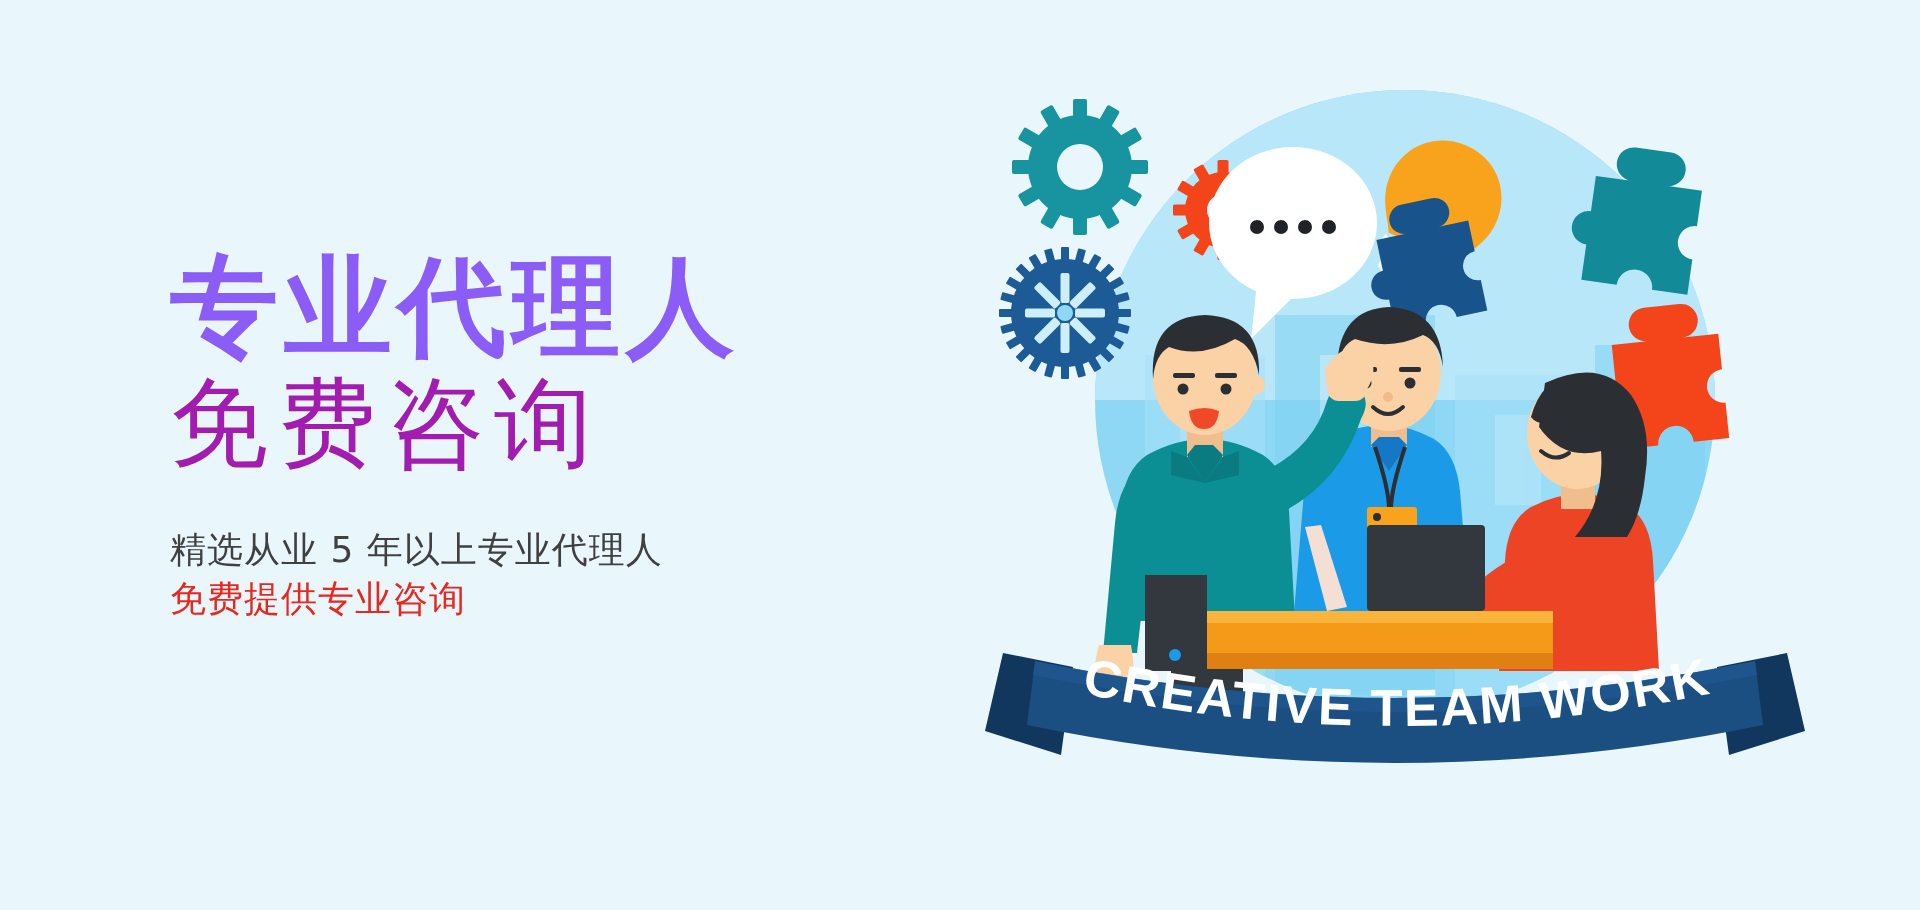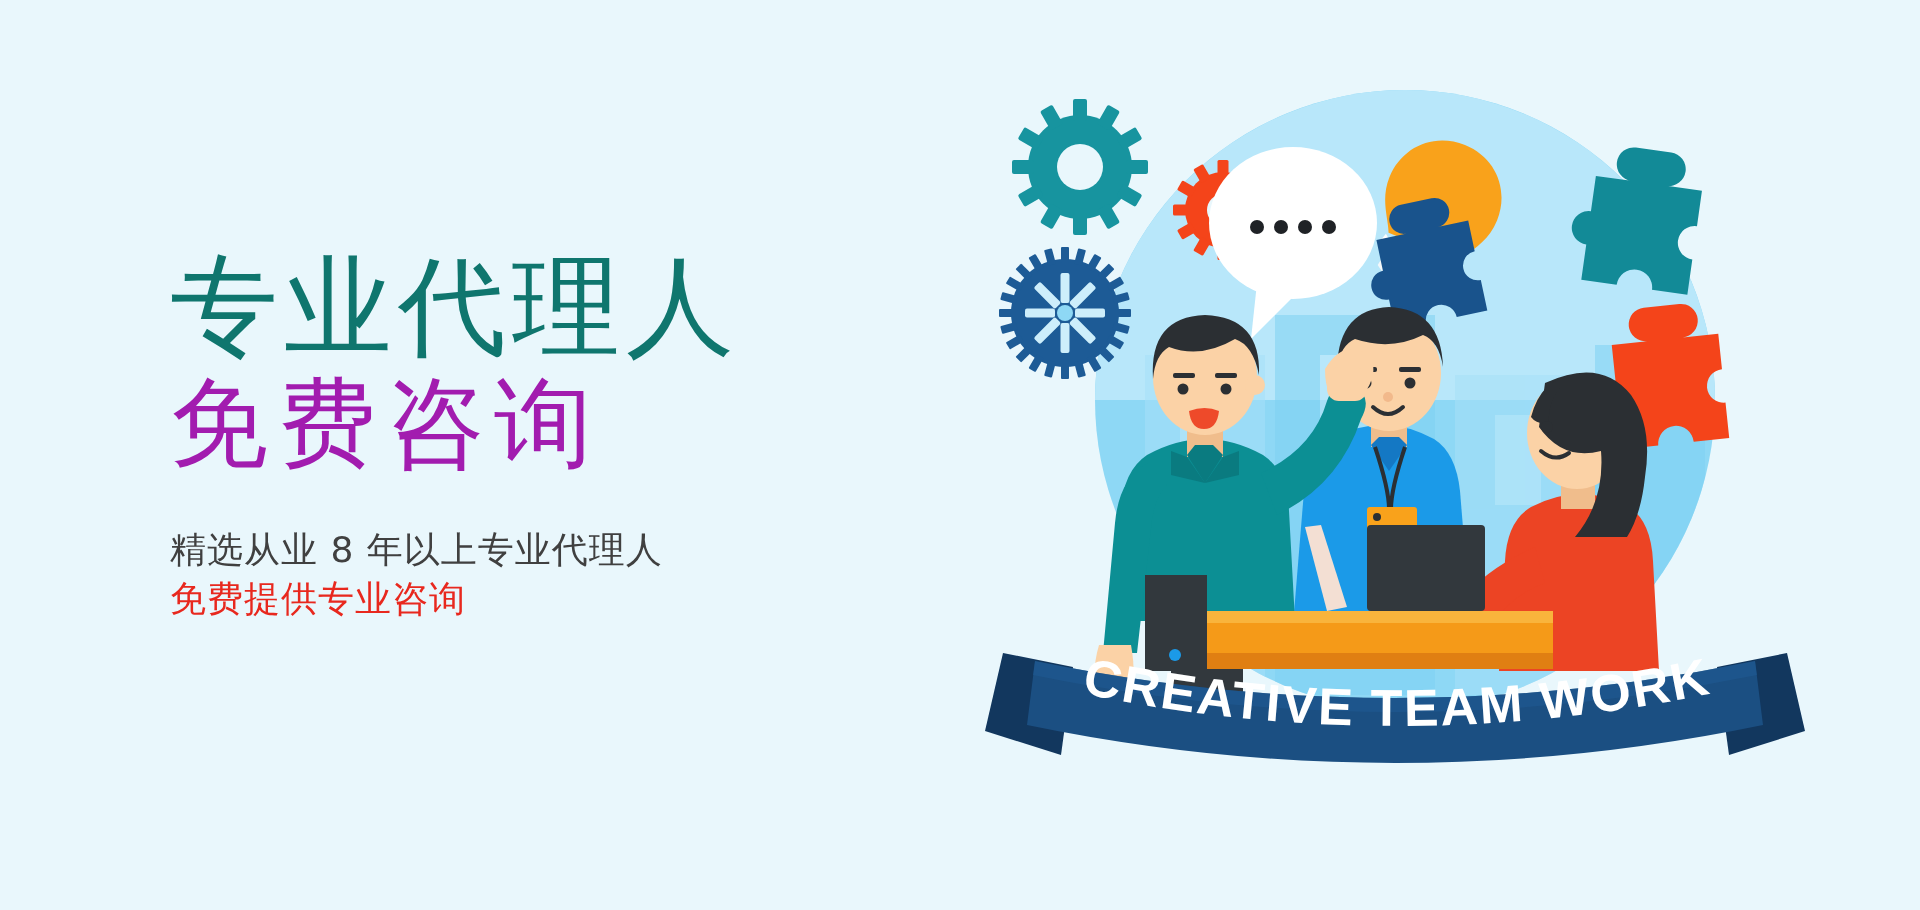--- a/index.html
+++ b/index.html
@@ -9,22 +9,22 @@
     font-family:"Liberation Sans","DejaVu Sans",sans-serif;
     overflow:hidden;position:relative;
   }
   .banner-root{position:absolute;inset:0;background:#e9f7fc;}
 
   
   .copy{
     position:absolute;left:170px;top:250px;width:760px;
   }
   .headline-1{
-    font-size:108px;line-height:1.05;font-weight:400;
-    color:#0f766e;letter-spacing:6px;white-space:nowrap;
+    font-size:108px;line-height:1.05;font-weight:700;
+    color:#8b5cf6;letter-spacing:6px;white-space:nowrap;
     font-family:"DejaVu Sans","Liberation Sans",sans-serif;
   }
   .headline-2{
     font-size:98px;line-height:1.15;font-weight:300;
     color:#a21caf;letter-spacing:10px;white-space:nowrap;
     margin-top:4px;
     font-family:"DejaVu Sans","Liberation Sans",sans-serif;
   }
   .sub{
     margin-top:44px;
@@ -44,21 +44,21 @@
 </style>
 </head>
 <body style="background: rgb(233, 247, 252);">
 
 <div class="banner-root">
 
   <div class="copy">
     <div class="headline-1">专业代理人</div>
     <div class="headline-2">免费咨询</div>
     <div class="sub">
-      <div class="sub-line">精选从业 8 年以上专业代理人</div>
+      <div class="sub-line">精选从业 5 年以上专业代理人</div>
       <div class="sub-line accent">免费提供专业咨询</div>
     </div>
   </div>
 
   <div class="illo">
     <svg viewBox="0 0 840 800" xmlns="http://www.w3.org/2000/svg">
       <defs>
         <clipPath id="circleClip">
           <circle cx="430" cy="345" r="310"></circle>
         </clipPath>

